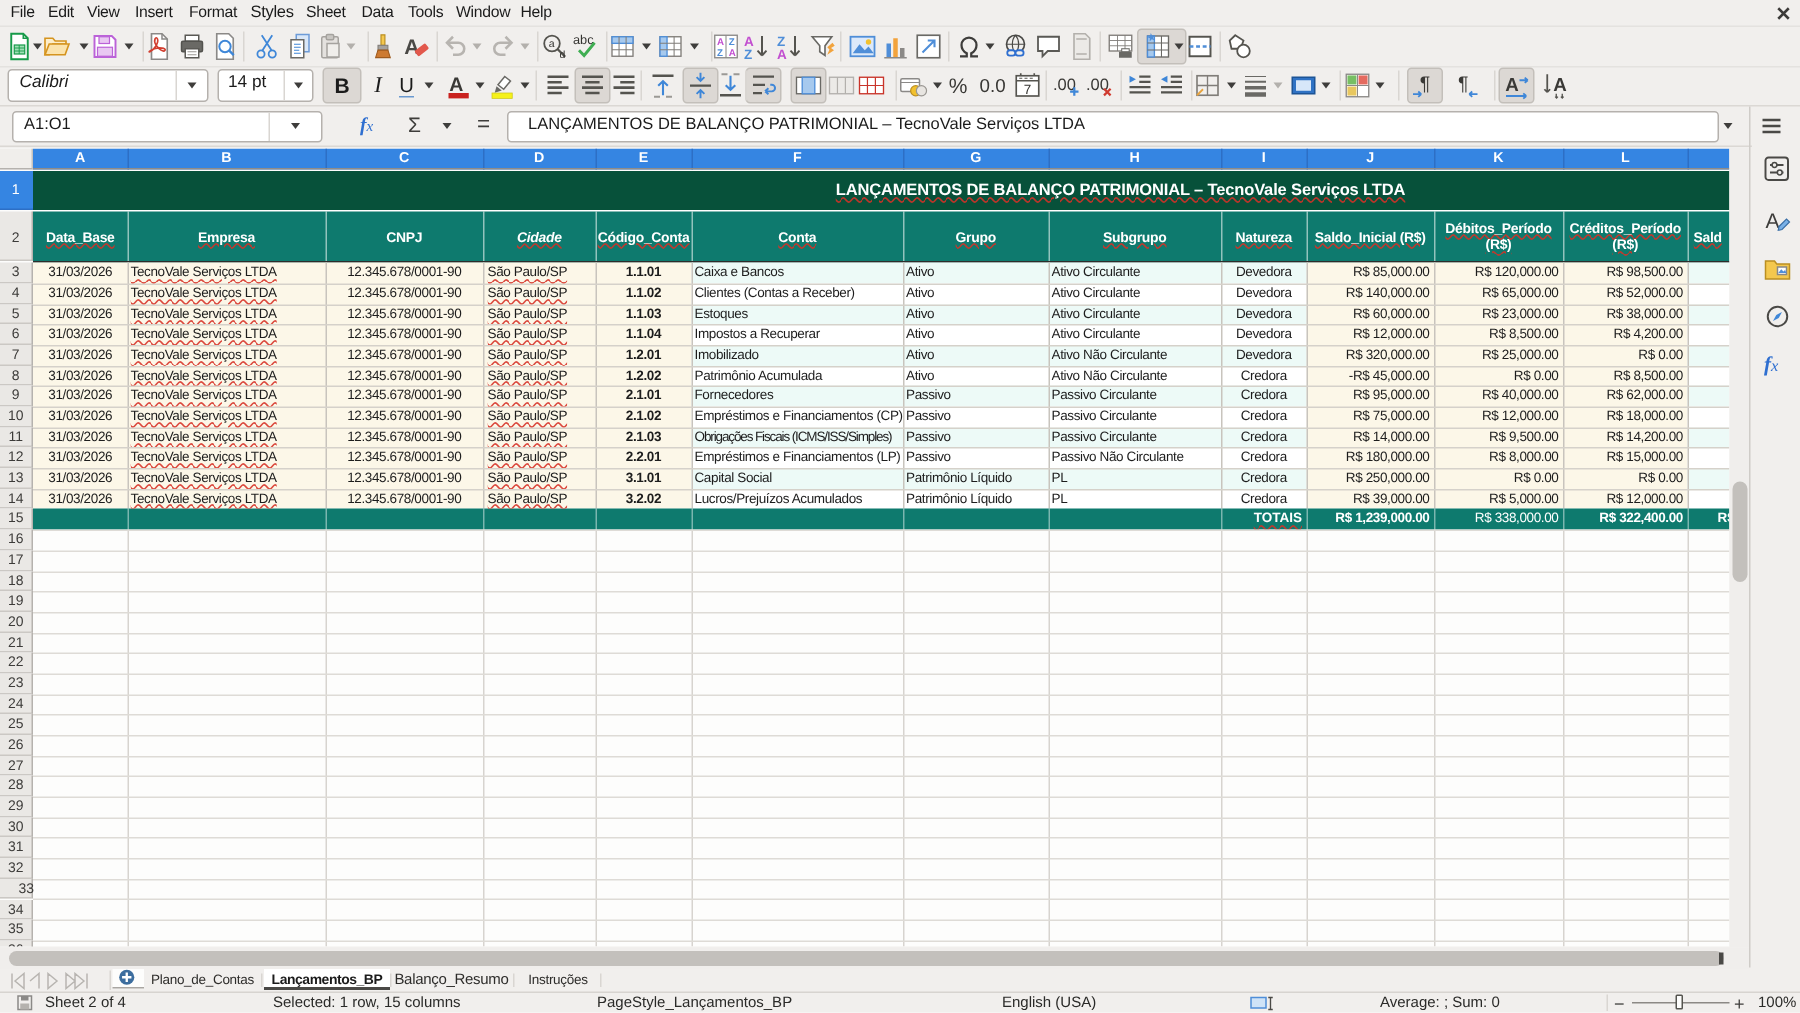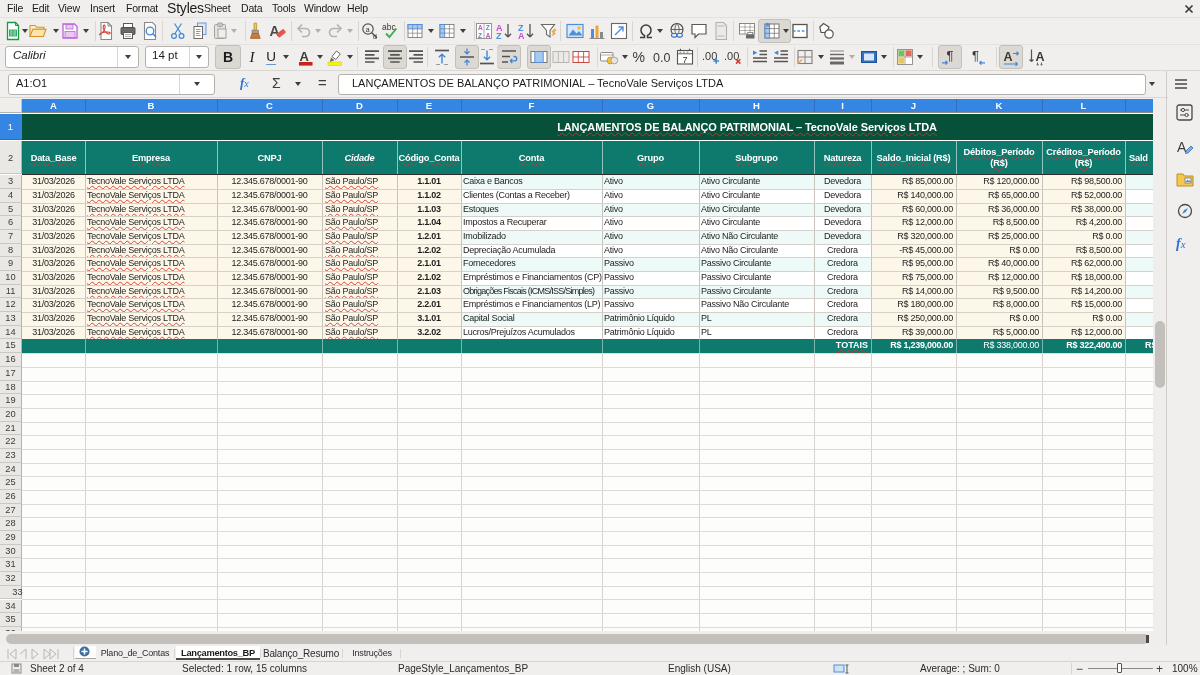--- a/index.html
+++ b/index.html
@@ -15,21 +15,21 @@
 .num{text-align:right;padding-right:3px}
 .ctr{text-align:center}
 .hdw{color:#fff;font-weight:bold;text-align:center;letter-spacing:-0.2px}
 </style></head>
 <body>
 <div class="a" style="left:7px;top:1px;font-size:10.5px;letter-spacing:-0.2px;color:#1b1b1b;line-height:15px">File</div>
 <div class="a" style="left:32px;top:1px;font-size:10.5px;letter-spacing:-0.2px;color:#1b1b1b;line-height:15px">Edit</div>
 <div class="a" style="left:58px;top:1px;font-size:10.5px;letter-spacing:-0.2px;color:#1b1b1b;line-height:15px">View</div>
 <div class="a" style="left:90px;top:1px;font-size:10.5px;letter-spacing:-0.2px;color:#1b1b1b;line-height:15px">Insert</div>
 <div class="a" style="left:126px;top:1px;font-size:10.5px;letter-spacing:-0.2px;color:#1b1b1b;line-height:15px">Format</div>
-<div class="a" style="left:167px;top:1px;font-size:14px;letter-spacing:-0.2px;color:#1b1b1b;line-height:15px">Styles</div>
+<div class="a" style="left:167px;top:1px;font-size:11px;letter-spacing:-0.2px;color:#1b1b1b;line-height:15px">Styles</div>
 <div class="a" style="left:204px;top:1px;font-size:10.5px;letter-spacing:-0.2px;color:#1b1b1b;line-height:15px">Sheet</div>
 <div class="a" style="left:241px;top:1px;font-size:10.5px;letter-spacing:-0.2px;color:#1b1b1b;line-height:15px">Data</div>
 <div class="a" style="left:272px;top:1px;font-size:10.5px;letter-spacing:-0.2px;color:#1b1b1b;line-height:15px">Tools</div>
 <div class="a" style="left:304px;top:1px;font-size:10.5px;letter-spacing:-0.2px;color:#1b1b1b;line-height:15px">Window</div>
 <div class="a" style="left:347px;top:1px;font-size:10.5px;letter-spacing:-0.2px;color:#1b1b1b;line-height:15px">Help</div>
 <svg class="a" style="left:1183px;top:3px" width="12" height="12">
     <path d="M2.5 2.5l7 7M9.5 2.5l-7 7" stroke="#3c3b39" stroke-width="1.7"></path>
   </svg>
 <div class="a" style="left:0;top:17px;width:1200px;height:1px;background:#e4e2df"></div>
 <div class="ib" style="left:1px;top:19px;width:24px">
@@ -723,21 +723,21 @@
     <div class="cell ctr" style="left:22px;top:103.56px;width:63px;height:13.68px;line-height:13.68px;font-size:9.0px;color:#1d1d1d;letter-spacing:-0.25px">31/03/2026</div>
     <div class="cell " style="left:87px;top:103.56px;width:130px;height:13.68px;line-height:13.68px;font-size:9.0px;color:#1d1d1d;letter-spacing:-0.25px"><span class="sq">TecnoVale Serviços LTDA</span></div>
     <div class="cell ctr" style="left:217px;top:103.56px;width:105px;height:13.68px;line-height:13.68px;font-size:9.0px;color:#1d1d1d;letter-spacing:-0.25px">12.345.678/0001-90</div>
     <div class="cell " style="left:325px;top:103.56px;width:73px;height:13.68px;line-height:13.68px;font-size:9.0px;color:#1d1d1d;letter-spacing:-0.25px"><span class="sq">São Paulo/SP</span></div>
     <div class="cell ctr" style="left:397px;top:103.56px;width:64px;height:13.68px;line-height:13.68px;font-size:9.0px;color:#1d1d1d;font-weight:bold;letter-spacing:-0.25px">1.1.03</div>
     <div class="cell " style="left:463px;top:103.56px;width:139px;height:13.68px;line-height:13.68px;font-size:9.0px;color:#1d1d1d;letter-spacing:-0.25px">Estoques</div>
     <div class="cell " style="left:604px;top:103.56px;width:95px;height:13.68px;line-height:13.68px;font-size:9.0px;color:#1d1d1d;letter-spacing:-0.25px">Ativo</div>
     <div class="cell " style="left:701px;top:103.56px;width:113px;height:13.68px;line-height:13.68px;font-size:9.0px;color:#1d1d1d;letter-spacing:-0.25px">Ativo Circulante</div>
     <div class="cell ctr" style="left:814px;top:103.56px;width:57px;height:13.68px;line-height:13.68px;font-size:9.0px;color:#1d1d1d;letter-spacing:-0.25px">Devedora</div>
     <div class="cell num" style="left:871px;top:103.56px;width:85px;height:13.68px;line-height:13.68px;font-size:9.0px;color:#1d1d1d;letter-spacing:-0.25px">R$ 60,000.00</div>
-    <div class="cell num" style="left:956px;top:103.56px;width:86px;height:13.68px;line-height:13.68px;font-size:9.0px;color:#1d1d1d;letter-spacing:-0.25px">R$ 36,000.00</div>
+    <div class="cell num" style="left:956px;top:103.56px;width:86px;height:13.68px;line-height:13.68px;font-size:9.0px;color:#1d1d1d;letter-spacing:-0.25px">R$ 23,000.00</div>
     <div class="cell num" style="left:1042px;top:103.56px;width:83px;height:13.68px;line-height:13.68px;font-size:9.0px;color:#1d1d1d;letter-spacing:-0.25px">R$ 38,000.00</div>
     <div class="cell ctr" style="left:22px;top:117.23999999999998px;width:63px;height:13.68px;line-height:13.68px;font-size:9.0px;color:#1d1d1d;letter-spacing:-0.25px">31/03/2026</div>
     <div class="cell " style="left:87px;top:117.23999999999998px;width:130px;height:13.68px;line-height:13.68px;font-size:9.0px;color:#1d1d1d;letter-spacing:-0.25px"><span class="sq">TecnoVale Serviços LTDA</span></div>
     <div class="cell ctr" style="left:217px;top:117.23999999999998px;width:105px;height:13.68px;line-height:13.68px;font-size:9.0px;color:#1d1d1d;letter-spacing:-0.25px">12.345.678/0001-90</div>
     <div class="cell " style="left:325px;top:117.23999999999998px;width:73px;height:13.68px;line-height:13.68px;font-size:9.0px;color:#1d1d1d;letter-spacing:-0.25px"><span class="sq">São Paulo/SP</span></div>
     <div class="cell ctr" style="left:397px;top:117.23999999999998px;width:64px;height:13.68px;line-height:13.68px;font-size:9.0px;color:#1d1d1d;font-weight:bold;letter-spacing:-0.25px">1.1.04</div>
     <div class="cell " style="left:463px;top:117.23999999999998px;width:139px;height:13.68px;line-height:13.68px;font-size:9.0px;color:#1d1d1d;letter-spacing:-0.25px">Impostos a Recuperar</div>
     <div class="cell " style="left:604px;top:117.23999999999998px;width:95px;height:13.68px;line-height:13.68px;font-size:9.0px;color:#1d1d1d;letter-spacing:-0.25px">Ativo</div>
     <div class="cell " style="left:701px;top:117.23999999999998px;width:113px;height:13.68px;line-height:13.68px;font-size:9.0px;color:#1d1d1d;letter-spacing:-0.25px">Ativo Circulante</div>
     <div class="cell ctr" style="left:814px;top:117.23999999999998px;width:57px;height:13.68px;line-height:13.68px;font-size:9.0px;color:#1d1d1d;letter-spacing:-0.25px">Devedora</div>
@@ -754,21 +754,21 @@
     <div class="cell " style="left:701px;top:130.92px;width:113px;height:13.68px;line-height:13.68px;font-size:9.0px;color:#1d1d1d;letter-spacing:-0.25px">Ativo Não Circulante</div>
     <div class="cell ctr" style="left:814px;top:130.92px;width:57px;height:13.68px;line-height:13.68px;font-size:9.0px;color:#1d1d1d;letter-spacing:-0.25px">Devedora</div>
     <div class="cell num" style="left:871px;top:130.92px;width:85px;height:13.68px;line-height:13.68px;font-size:9.0px;color:#1d1d1d;letter-spacing:-0.25px">R$ 320,000.00</div>
     <div class="cell num" style="left:956px;top:130.92px;width:86px;height:13.68px;line-height:13.68px;font-size:9.0px;color:#1d1d1d;letter-spacing:-0.25px">R$ 25,000.00</div>
     <div class="cell num" style="left:1042px;top:130.92px;width:83px;height:13.68px;line-height:13.68px;font-size:9.0px;color:#1d1d1d;letter-spacing:-0.25px">R$ 0.00</div>
     <div class="cell ctr" style="left:22px;top:144.6px;width:63px;height:13.68px;line-height:13.68px;font-size:9.0px;color:#1d1d1d;letter-spacing:-0.25px">31/03/2026</div>
     <div class="cell " style="left:87px;top:144.6px;width:130px;height:13.68px;line-height:13.68px;font-size:9.0px;color:#1d1d1d;letter-spacing:-0.25px"><span class="sq">TecnoVale Serviços LTDA</span></div>
     <div class="cell ctr" style="left:217px;top:144.6px;width:105px;height:13.68px;line-height:13.68px;font-size:9.0px;color:#1d1d1d;letter-spacing:-0.25px">12.345.678/0001-90</div>
     <div class="cell " style="left:325px;top:144.6px;width:73px;height:13.68px;line-height:13.68px;font-size:9.0px;color:#1d1d1d;letter-spacing:-0.25px"><span class="sq">São Paulo/SP</span></div>
     <div class="cell ctr" style="left:397px;top:144.6px;width:64px;height:13.68px;line-height:13.68px;font-size:9.0px;color:#1d1d1d;font-weight:bold;letter-spacing:-0.25px">1.2.02</div>
-    <div class="cell " style="left:463px;top:144.6px;width:139px;height:13.68px;line-height:13.68px;font-size:9.0px;color:#1d1d1d;letter-spacing:-0.25px">Depreciação Acumulada</div>
+    <div class="cell " style="left:463px;top:144.6px;width:139px;height:13.68px;line-height:13.68px;font-size:9.0px;color:#1d1d1d;letter-spacing:-0.25px">Patrimônio Acumulada</div>
     <div class="cell " style="left:604px;top:144.6px;width:95px;height:13.68px;line-height:13.68px;font-size:9.0px;color:#1d1d1d;letter-spacing:-0.25px">Ativo</div>
     <div class="cell " style="left:701px;top:144.6px;width:113px;height:13.68px;line-height:13.68px;font-size:9.0px;color:#1d1d1d;letter-spacing:-0.25px">Ativo Não Circulante</div>
     <div class="cell ctr" style="left:814px;top:144.6px;width:57px;height:13.68px;line-height:13.68px;font-size:9.0px;color:#1d1d1d;letter-spacing:-0.25px">Credora</div>
     <div class="cell num" style="left:871px;top:144.6px;width:85px;height:13.68px;line-height:13.68px;font-size:9.0px;color:#1d1d1d;letter-spacing:-0.25px">-R$ 45,000.00</div>
     <div class="cell num" style="left:956px;top:144.6px;width:86px;height:13.68px;line-height:13.68px;font-size:9.0px;color:#1d1d1d;letter-spacing:-0.25px">R$ 0.00</div>
     <div class="cell num" style="left:1042px;top:144.6px;width:83px;height:13.68px;line-height:13.68px;font-size:9.0px;color:#1d1d1d;letter-spacing:-0.25px">R$ 8,500.00</div>
     <div class="cell ctr" style="left:22px;top:158.27999999999997px;width:63px;height:13.68px;line-height:13.68px;font-size:9.0px;color:#1d1d1d;letter-spacing:-0.25px">31/03/2026</div>
     <div class="cell " style="left:87px;top:158.27999999999997px;width:130px;height:13.68px;line-height:13.68px;font-size:9.0px;color:#1d1d1d;letter-spacing:-0.25px"><span class="sq">TecnoVale Serviços LTDA</span></div>
     <div class="cell ctr" style="left:217px;top:158.27999999999997px;width:105px;height:13.68px;line-height:13.68px;font-size:9.0px;color:#1d1d1d;letter-spacing:-0.25px">12.345.678/0001-90</div>
     <div class="cell " style="left:325px;top:158.27999999999997px;width:73px;height:13.68px;line-height:13.68px;font-size:9.0px;color:#1d1d1d;letter-spacing:-0.25px"><span class="sq">São Paulo/SP</span></div>

